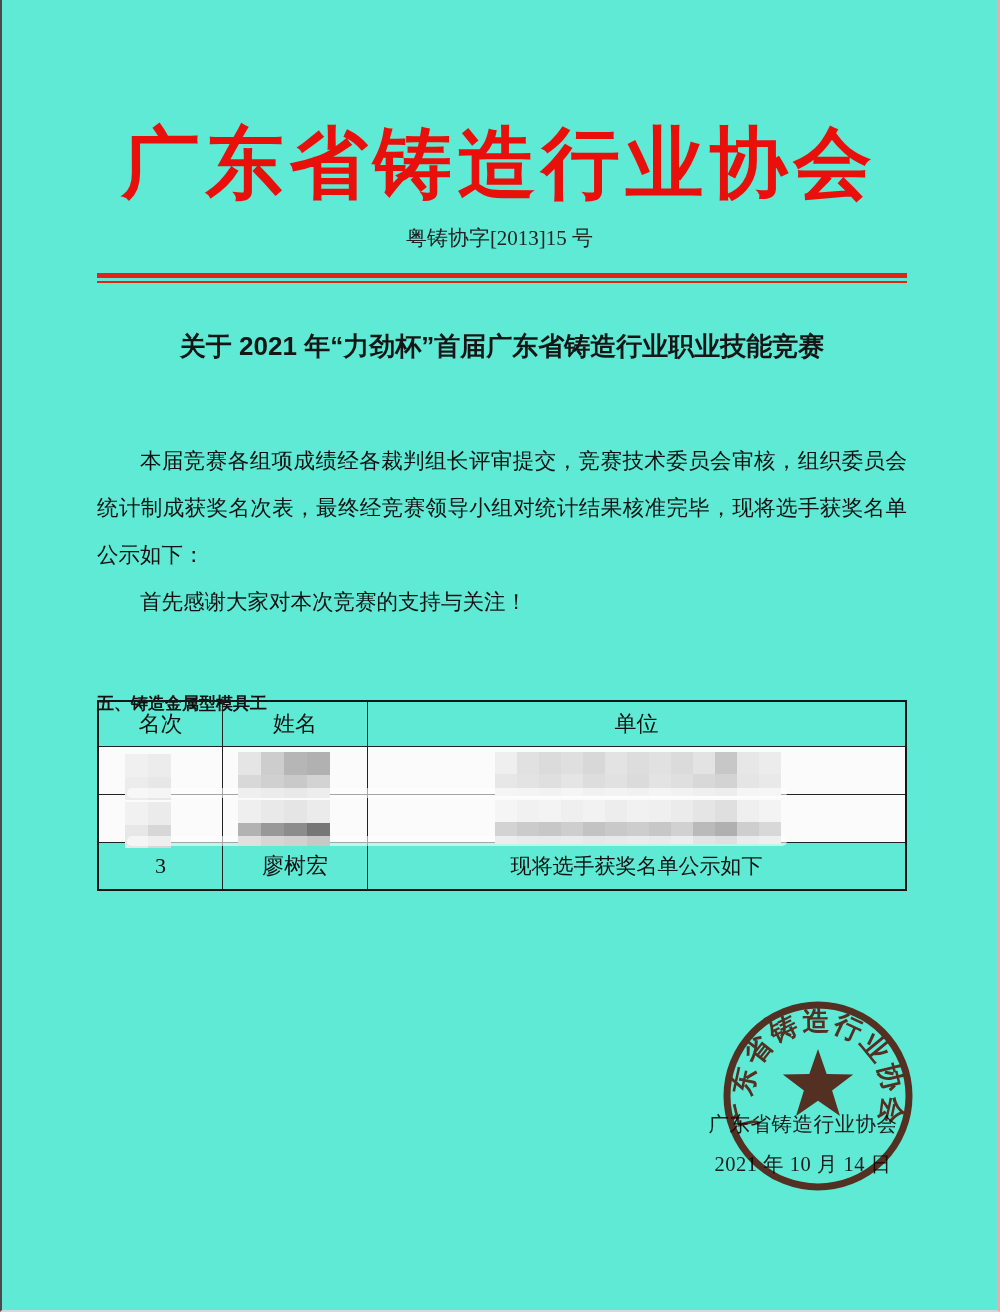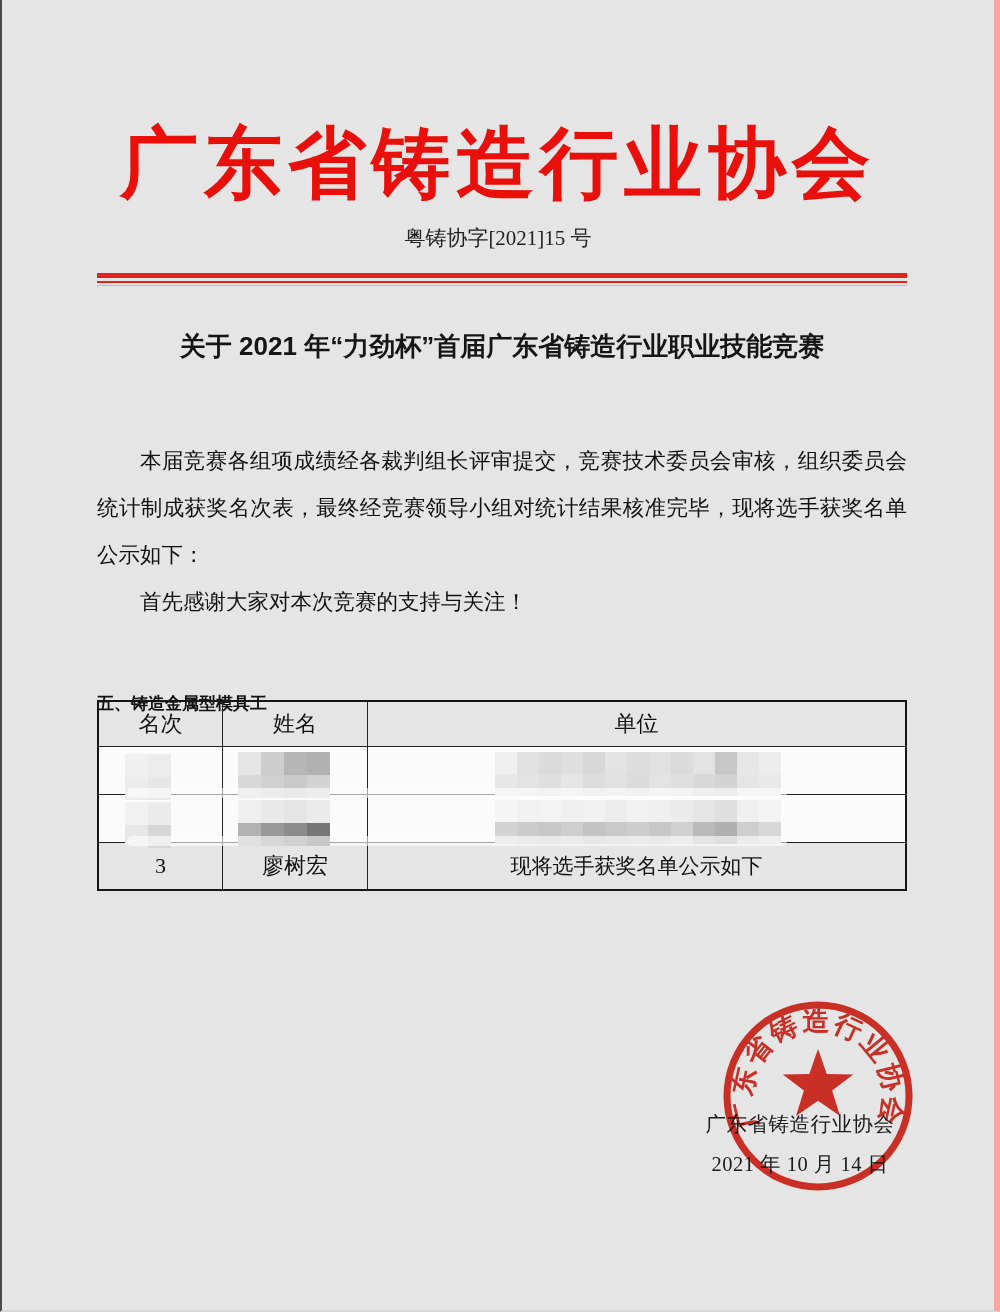--- a/index.html
+++ b/index.html
@@ -1,21 +1,21 @@
 <!DOCTYPE html>
 <html><head>
 <meta charset="utf-8">
 <style>
   html,body{margin:0;padding:0;background:#ffffff;}
   .page{
     position:relative;
     width:1000px;height:1312px;
-    background:#e5e5e5;
+    background:#5eead4;
     border-left:2px solid #4a4a4a;
-    border-right:6px solid #fca5a5;
+    border-right:3px solid #fca5a5;
     border-bottom:2px solid #d8d8d8;
     box-sizing:border-box;
     overflow:hidden;
     font-family:"Liberation Serif", serif;
     color:#111;
   }
   .org-title{
     position:absolute;top:112px;left:0;width:100%;
     text-align:center;
     font-family:"Liberation Serif", serif;
@@ -109,21 +109,21 @@
     color:#222;
   }
 </style>
 </head>
 <body>
 
 <div class="page" style="--red: #e9100b; --rule: #e32219; --stamp: #de2418;">
 
   <div class="org-title">广东省铸造行业协会</div>
 
-  <div class="doc-number">粤铸协字[2021]15 号</div>
+  <div class="doc-number">粤铸协字[2013]15 号</div>
 
   <div class="red-rule">
     <div class="bar"></div>
     <div class="thin"></div>
     <div class="faint"></div>
   </div>
 
   <div class="doc-title">
     <div>关于 2021 年“力劲杯”首届广东省铸造行业职业技能竞赛</div>
   </div>

